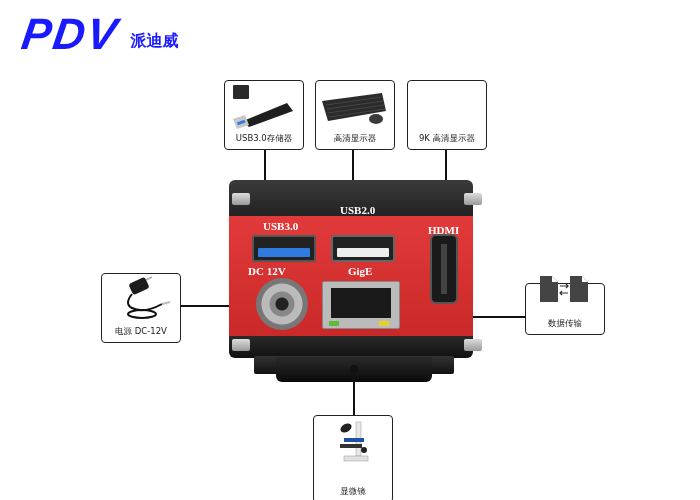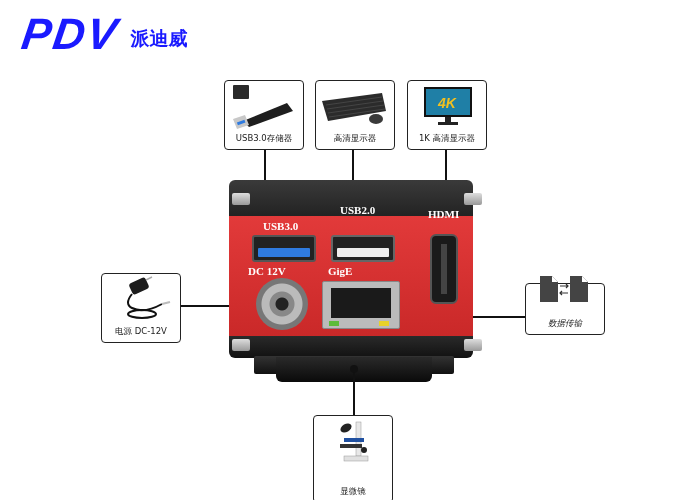--- a/index.html
+++ b/index.html
@@ -1,21 +1,21 @@
 <!DOCTYPE html>
 <html><head>
 <meta charset="utf-8">
 <style>
   * { box-sizing: border-box; margin: 0; padding: 0; }
   html, body { width: 700px; height: 500px; background: #ffffff; overflow: hidden; }
   body { position: relative; font-family: "Liberation Sans", "DejaVu Sans", sans-serif; }
 
   .logo { position: absolute; left: 22px; top: 14px; display: flex; align-items: flex-end; }
   .logo-mark { font-family: "Liberation Sans", sans-serif; font-weight: 900; font-style: italic; font-size: 44px; color: #1a1aff; letter-spacing: 2px; line-height: 40px; transform: skewX(-8deg); }
-  .logo-cn { font-family: "DejaVu Sans", sans-serif; font-weight: bold; font-size: 19px; color: #1a1aff; margin-left: 12px; margin-bottom: 2px; }
+  .logo-cn { font-family: "DejaVu Sans", sans-serif; font-weight: bold; font-size: 16px; color: #1a1aff; margin-left: 12px; margin-bottom: 2px; }
 
   .box { position: absolute; background: #fff; border: 1.5px solid #222; border-radius: 4px; display: flex; flex-direction: column; align-items: center; justify-content: flex-end; }
   .box .lbl { font-family: "DejaVu Sans", sans-serif; font-size: 8.5px; color: #222; margin-bottom: 4px; white-space: nowrap; }
   .box .pic { flex: 1; width: 100%; position: relative; }
 
   .line { position: absolute; background: #111; }
   .dot { position: absolute; width: 8px; height: 8px; border-radius: 50%; background: #111; }
 
   
   .cam-top { position: absolute; left: 229px; top: 180px; width: 244px; height: 40px; background: linear-gradient(#3a3a3a,#202020); border-radius: 6px 6px 0 0; }
@@ -66,23 +66,23 @@
   <div class="screw" style="left:464px;top:193px;"></div>
   <div class="screw" style="left:232px;top:339px;"></div>
   <div class="screw" style="left:464px;top:339px;"></div>
   <div class="lens-ring"></div>
   <div class="lens"></div>
   <div class="line" style="left:353px;top:368px;width:2px;height:50px;"></div>
   <div class="dot" style="left:350px;top:365px;"></div>
 
   <span class="port-label" style="left:263px;top:220px;">USB3.0</span>
   <span class="port-label" style="left:340px;top:204px;">USB2.0</span>
-  <span class="port-label" style="left:428px;top:208px;">HDMI</span>
+  <span class="port-label" style="left:428px;top:224px;">HDMI</span>
   <span class="port-label" style="left:248px;top:265px;">DC 12V</span>
-  <span class="port-label" style="left:328px;top:265px;text-align:center;">GigE</span>
+  <span class="port-label" style="left:348px;top:265px;text-align:center;">GigE</span>
 
   <div class="usb3">
       <div class="tongue"></div>
     </div>
   <div class="usb2">
       <div class="tongue"></div>
     </div>
   <div class="hdmi">
       <div class="inner"></div>
     </div>
@@ -116,46 +116,37 @@
         <line x1="12" y1="32" x2="68" y2="24"></line>
           <line x1="13" y1="36" x2="69" y2="28"></line>
       </g>
       <ellipse cx="60" cy="38" rx="7" ry="5" fill="#3a3a3a"></ellipse>
     </svg>
   </div>
   <span class="lbl">高清显示器</span>
 </div>
 
 <div class="box" style="left:407px;top:80px;width:80px;height:70px;">
-  <div class="pic">
-    <svg width="78" height="48" viewBox="0 0 78 48">
-      <rect x="16" y="6" width="48" height="30" fill="#111"></rect>
-      <rect x="18" y="8" width="44" height="26" fill="#1f7fa6"></rect>
-      <text x="30" y="27" font-family="Liberation Sans, sans-serif" font-weight="bold" font-style="italic" font-size="14" fill="#f2c020">4K</text>
-      <rect x="37" y="36" width="6" height="5" fill="#222"></rect>
-      <rect x="30" y="41" width="20" height="3" fill="#222"></rect>
-    </svg>
-  </div>
-  <span class="lbl">1K 高清显示器</span>
+  <span class="lbl">9K 高清显示器</span>
 </div>
 
 <div class="box" style="left:101px;top:273px;width:80px;height:70px;justify-content:center;">
   <div class="pic">
     <svg width="78" height="48" viewBox="0 0 78 48">
       <rect x="28" y="6" width="18" height="12" rx="3" fill="#1c1c1c" transform="rotate(-25 37 12)"></rect>
       <line x1="44" y1="6" x2="50" y2="3" stroke="#aaa" stroke-width="1.5"></line>
       <path d="M30 20 Q22 30 30 34 Q42 40 60 30" stroke="#111" stroke-width="2" fill="none"></path>
       <ellipse cx="40" cy="40" rx="14" ry="4" stroke="#111" stroke-width="2" fill="none"></ellipse>
       <line x1="60" y1="30" x2="68" y2="28" stroke="#bbb" stroke-width="2"></line>
     </svg>
   </div>
   <span class="lbl">电源 DC-12V</span>
 </div>
 
-<div class="box" style="left:525px;top:283px;width:80px;height:52px;font-style:italic;">
+<div class="box" style="left:525px;top:283px;width:80px;height:52px;">
   <div class="pic">
     <svg width="78" height="48" viewBox="0 0 78 48">
       <path d="M14 10 H26 L32 16 V36 H14 Z" fill="#444"></path>
       <path d="M26 10 L32 16 H26 Z" fill="#fff"></path>
       <path d="M44 10 H56 L62 16 V36 H44 Z" fill="#444"></path>
       <path d="M56 10 L62 16 H56 Z" fill="#fff"></path>
       <path d="M34 20 H42 M40 18 L42 20 L40 22" stroke="#333" stroke-width="1.2" fill="none"></path>
       <path d="M42 27 H34 M36 25 L34 27 L36 29" stroke="#333" stroke-width="1.2" fill="none"></path>
     </svg>
   </div>

